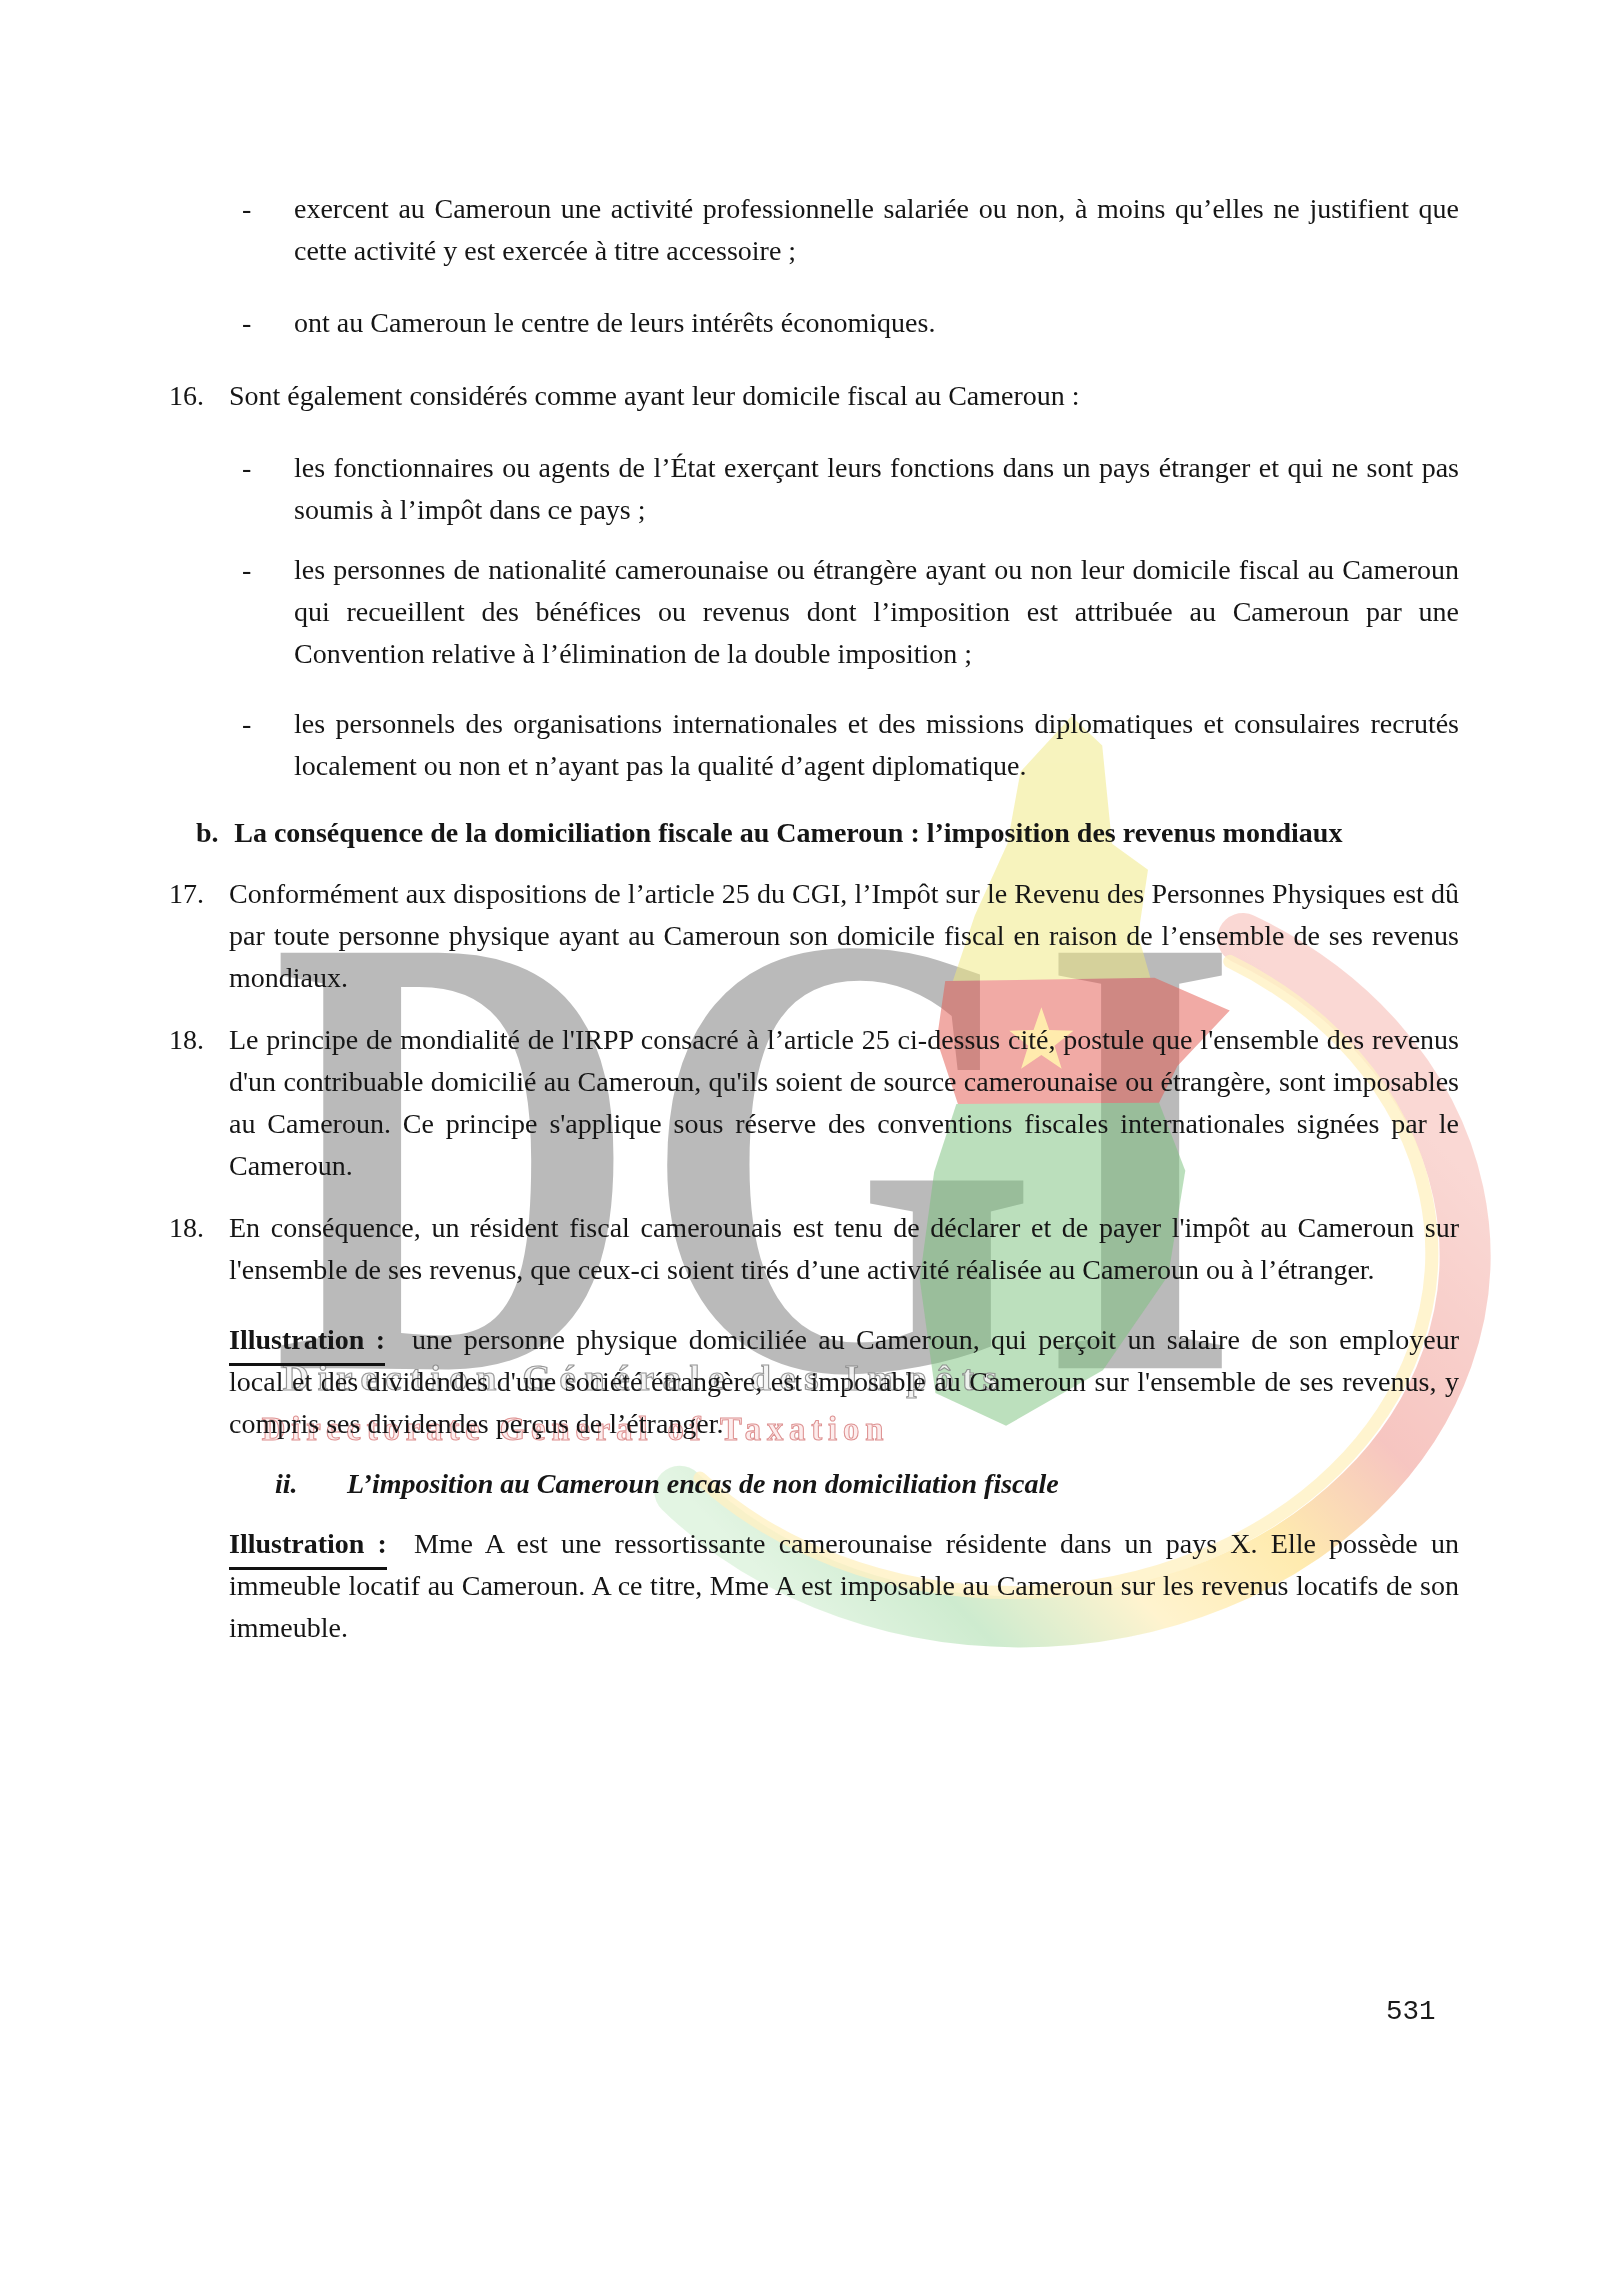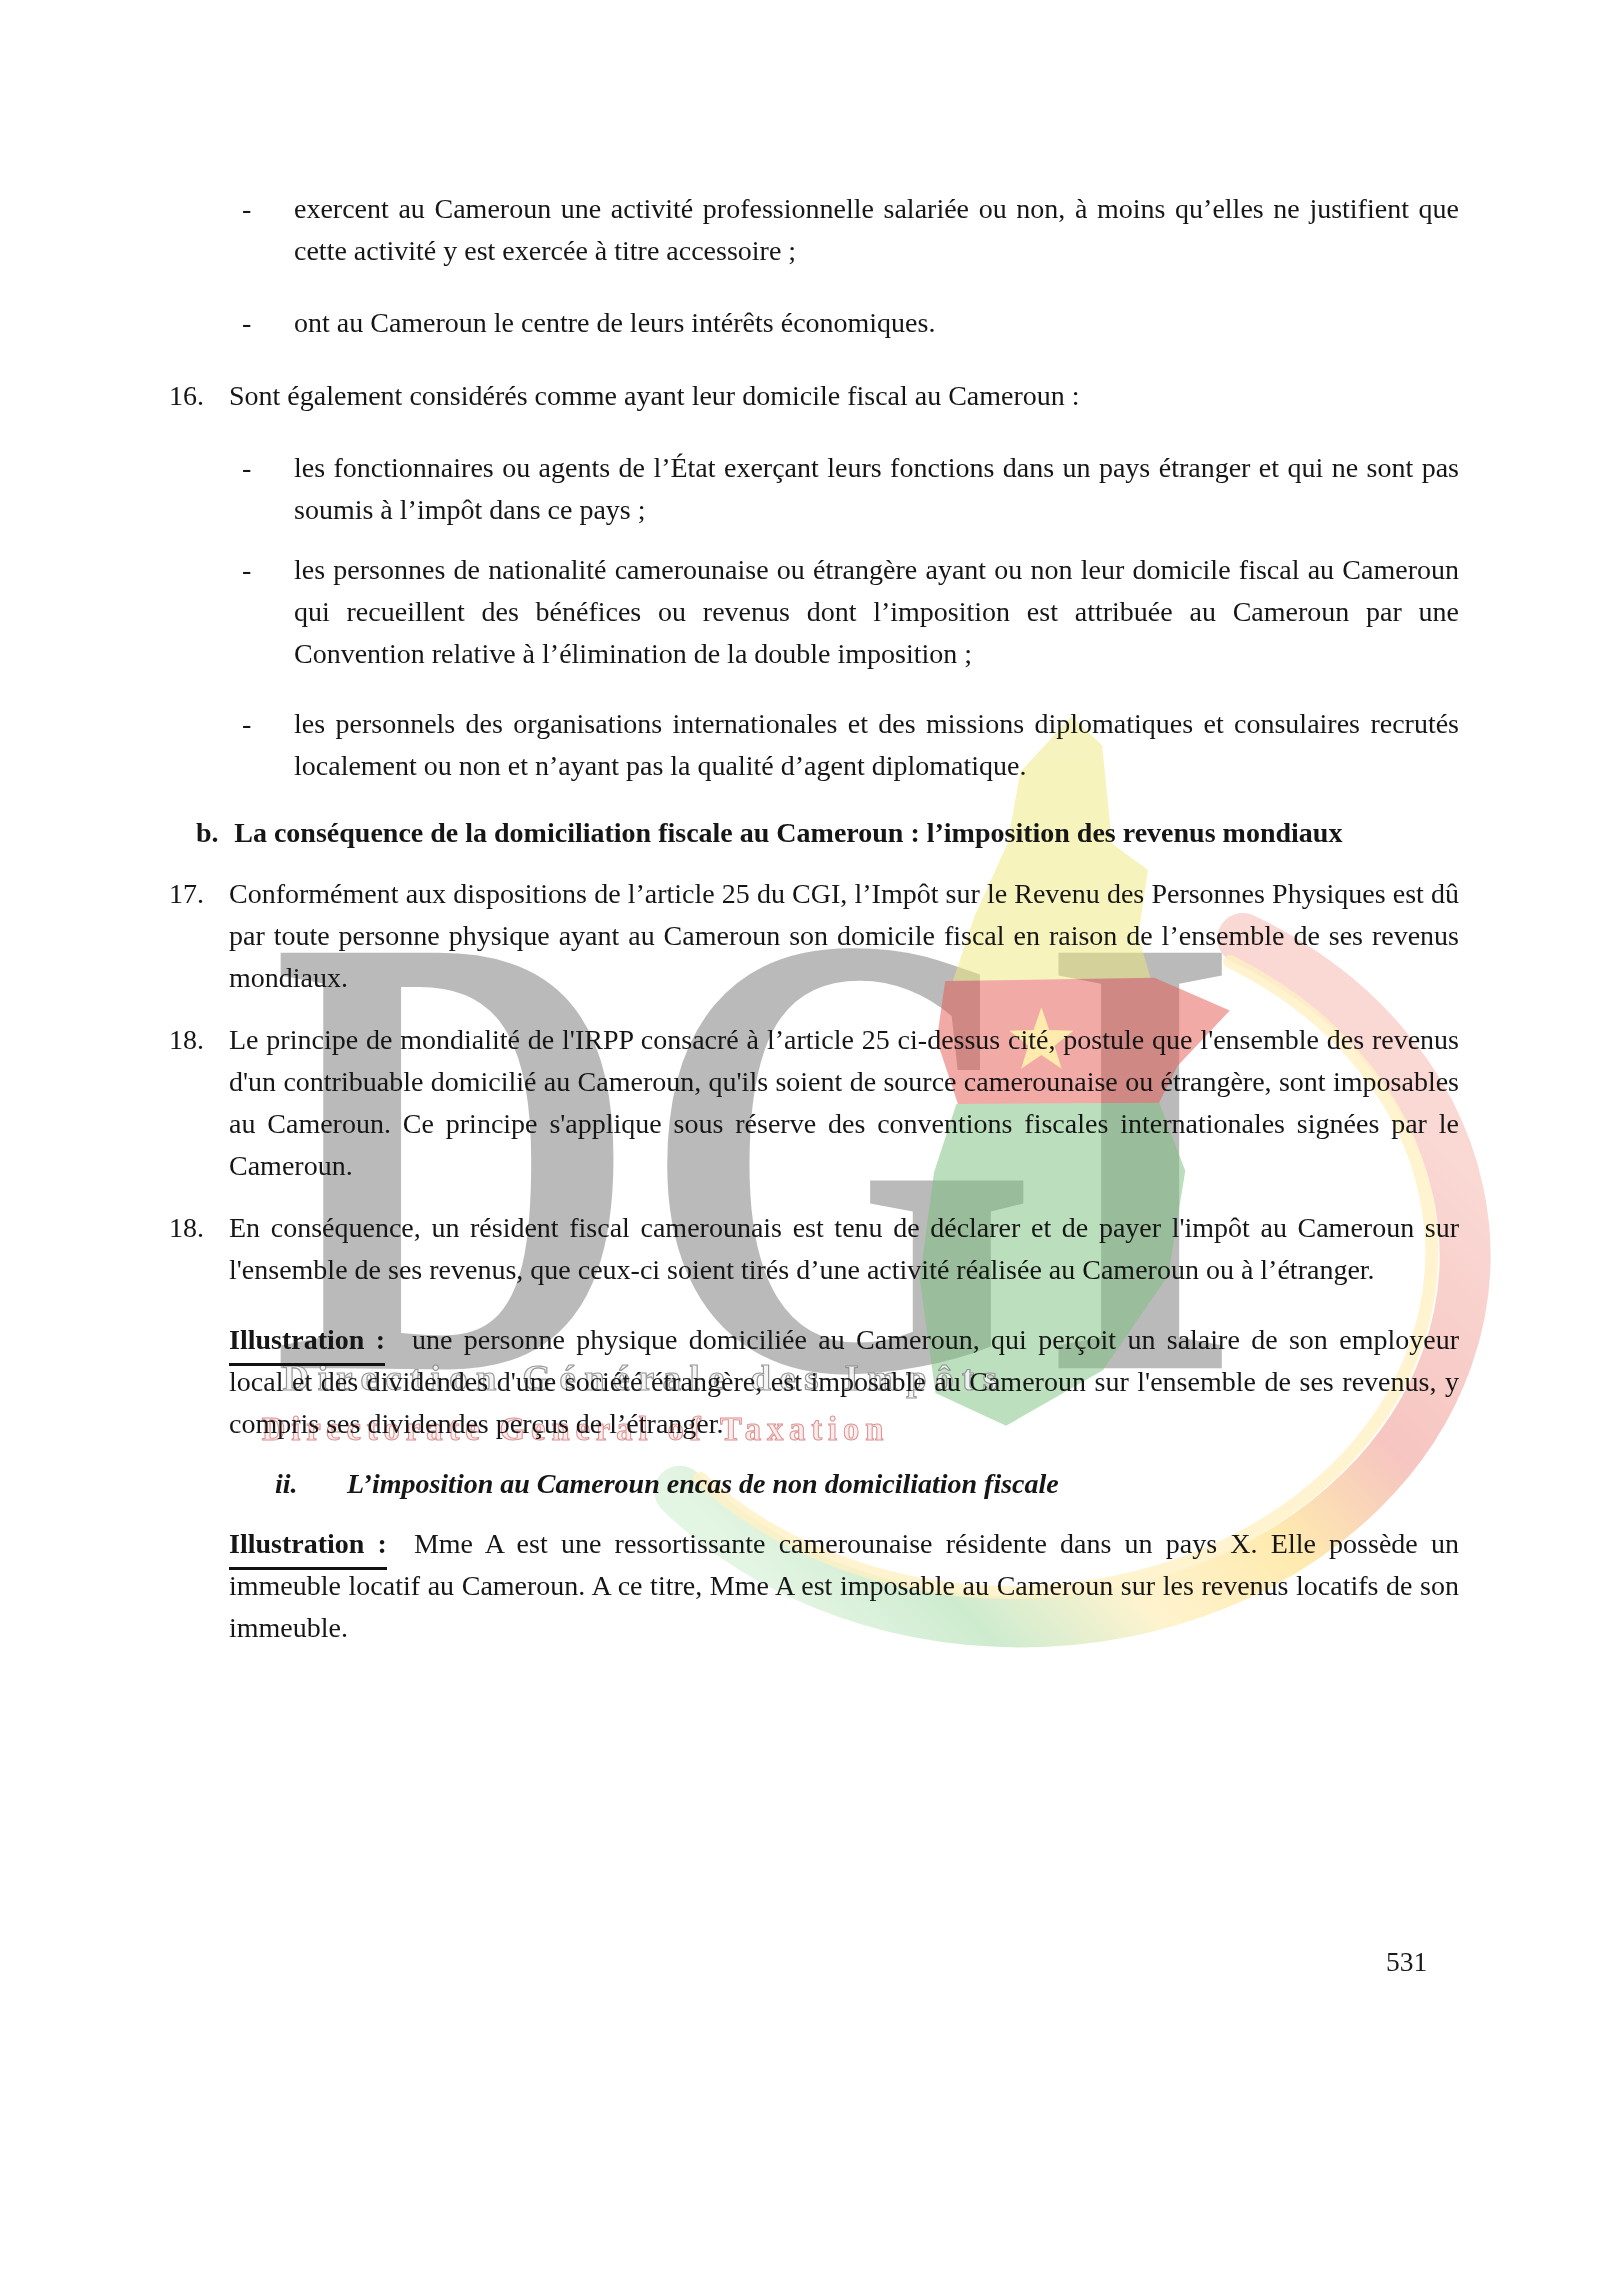--- a/index.html
+++ b/index.html
@@ -25,22 +25,22 @@
   .hii-label{display:inline-block;width:72px;}
   .illus{margin-left:59px;text-align:justify;}
   .ill-label{font-weight:bold;border-bottom:3.3px solid #111;padding-bottom:8px;margin-right:27px;}
   .mb-b1{margin-bottom:30px;}  .mb-b2{margin-bottom:31px;}
   .mb-p16{margin-bottom:30px;} .mb-b3{margin-bottom:18.3px;}
   .mb-b4{margin-bottom:27.5px;}  .mb-b5{margin-bottom:25px;}
   .mb-hb{margin-bottom:19.6px;}  .mb-p17{margin-bottom:19.6px;}
   .mb-p18{margin-bottom:19.6px;} .mb-p19{margin-bottom:28px;}
   .mb-il1{margin-bottom:18.3px;} .mb-hii{margin-bottom:18.3px;}
   .mb-p20{margin-bottom:14.4px;}
-  .page-num{position:absolute;left:1386px;top:1948px;z-index:2;
-            font-family:Liberation Serif, serif;
+  .page-num{position:absolute;left:1386px;top:1998px;z-index:2;
+            font-family:Liberation Mono, monospace;
             font-size:27.5px;line-height:27.5px;color:#1a1a1a;}
   .wm-dgi{font-family:"Liberation Serif","DejaVu Serif",serif;font-weight:bold;
           fill:#8f8f8f;fill-opacity:0.62;letter-spacing:8px;}
   .wm-map{opacity:0.5;}
   .wm-swoosh{opacity:0.5;}
   .wm-text1{font-family:"Liberation Serif","DejaVu Serif",serif;font-weight:bold;
             font-size:56px;letter-spacing:13px;fill:#f4f4f4;stroke:#8c8c8c;
             stroke-width:1.8;opacity:0.9;}
   .wm-text2{font-family:"Liberation Serif","DejaVu Serif",serif;font-weight:bold;
             font-size:50px;letter-spacing:9px;fill:#fdeaea;stroke:#d87f7f;

